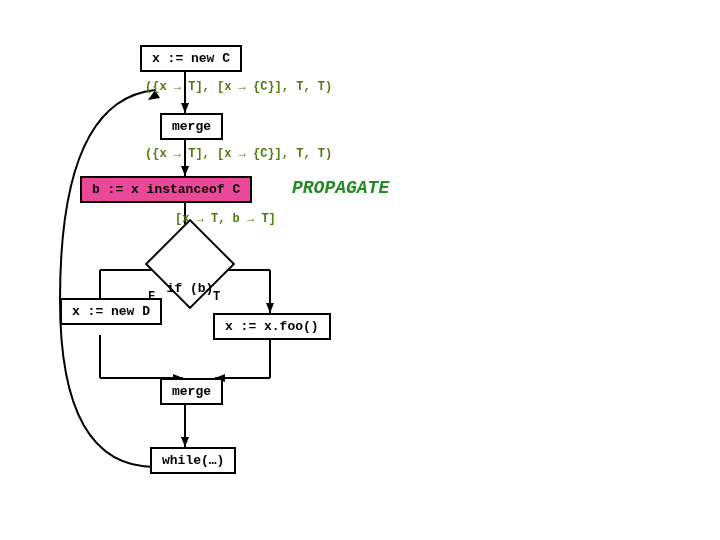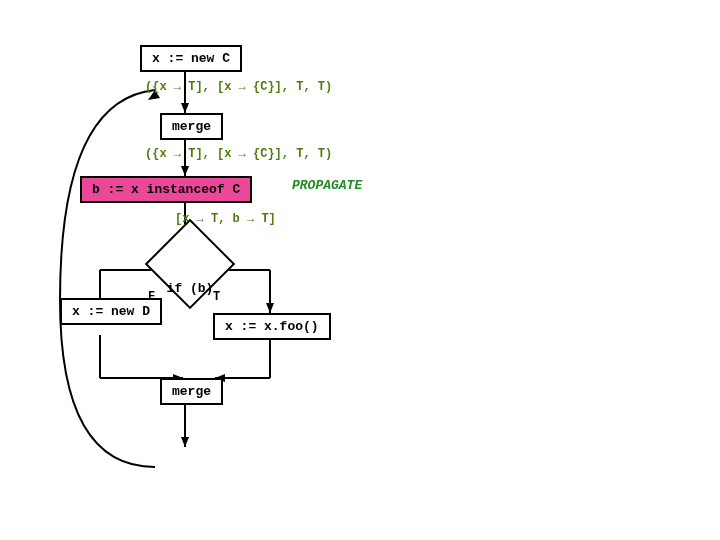--- a/index.html
+++ b/index.html
@@ -67,21 +67,21 @@
       font-weight: bold;
     }
     .label-text {
       position: absolute;
       font-size: 12px;
       font-weight: bold;
       color: #000;
     }
     .annotation-text {
       position: absolute;
-      font-size: 13px;
+      font-size: 18px;
       color: #228B22;
       font-weight: bold;
       font-style: italic;
     }
     .env-text {
       position: absolute;
       font-size: 12px;
       color: #4d7c0f;
       font-weight: bold;
       white-space: nowrap;
@@ -185,14 +185,19 @@
       <span>x := x.foo()</span>
     </div>
   </div>
 
   <div class="node" style="left:160px; top:378px;">
     <div class="node-rect">
       <span>merge</span>
     </div>
   </div>
 
+  <div class="node" style="left:150px; top:447px;">
+    <div class="node-rect">
+      <span>while(…)</span>
+    </div>
+  </div>
 
 </div>
 
 </body></html>

